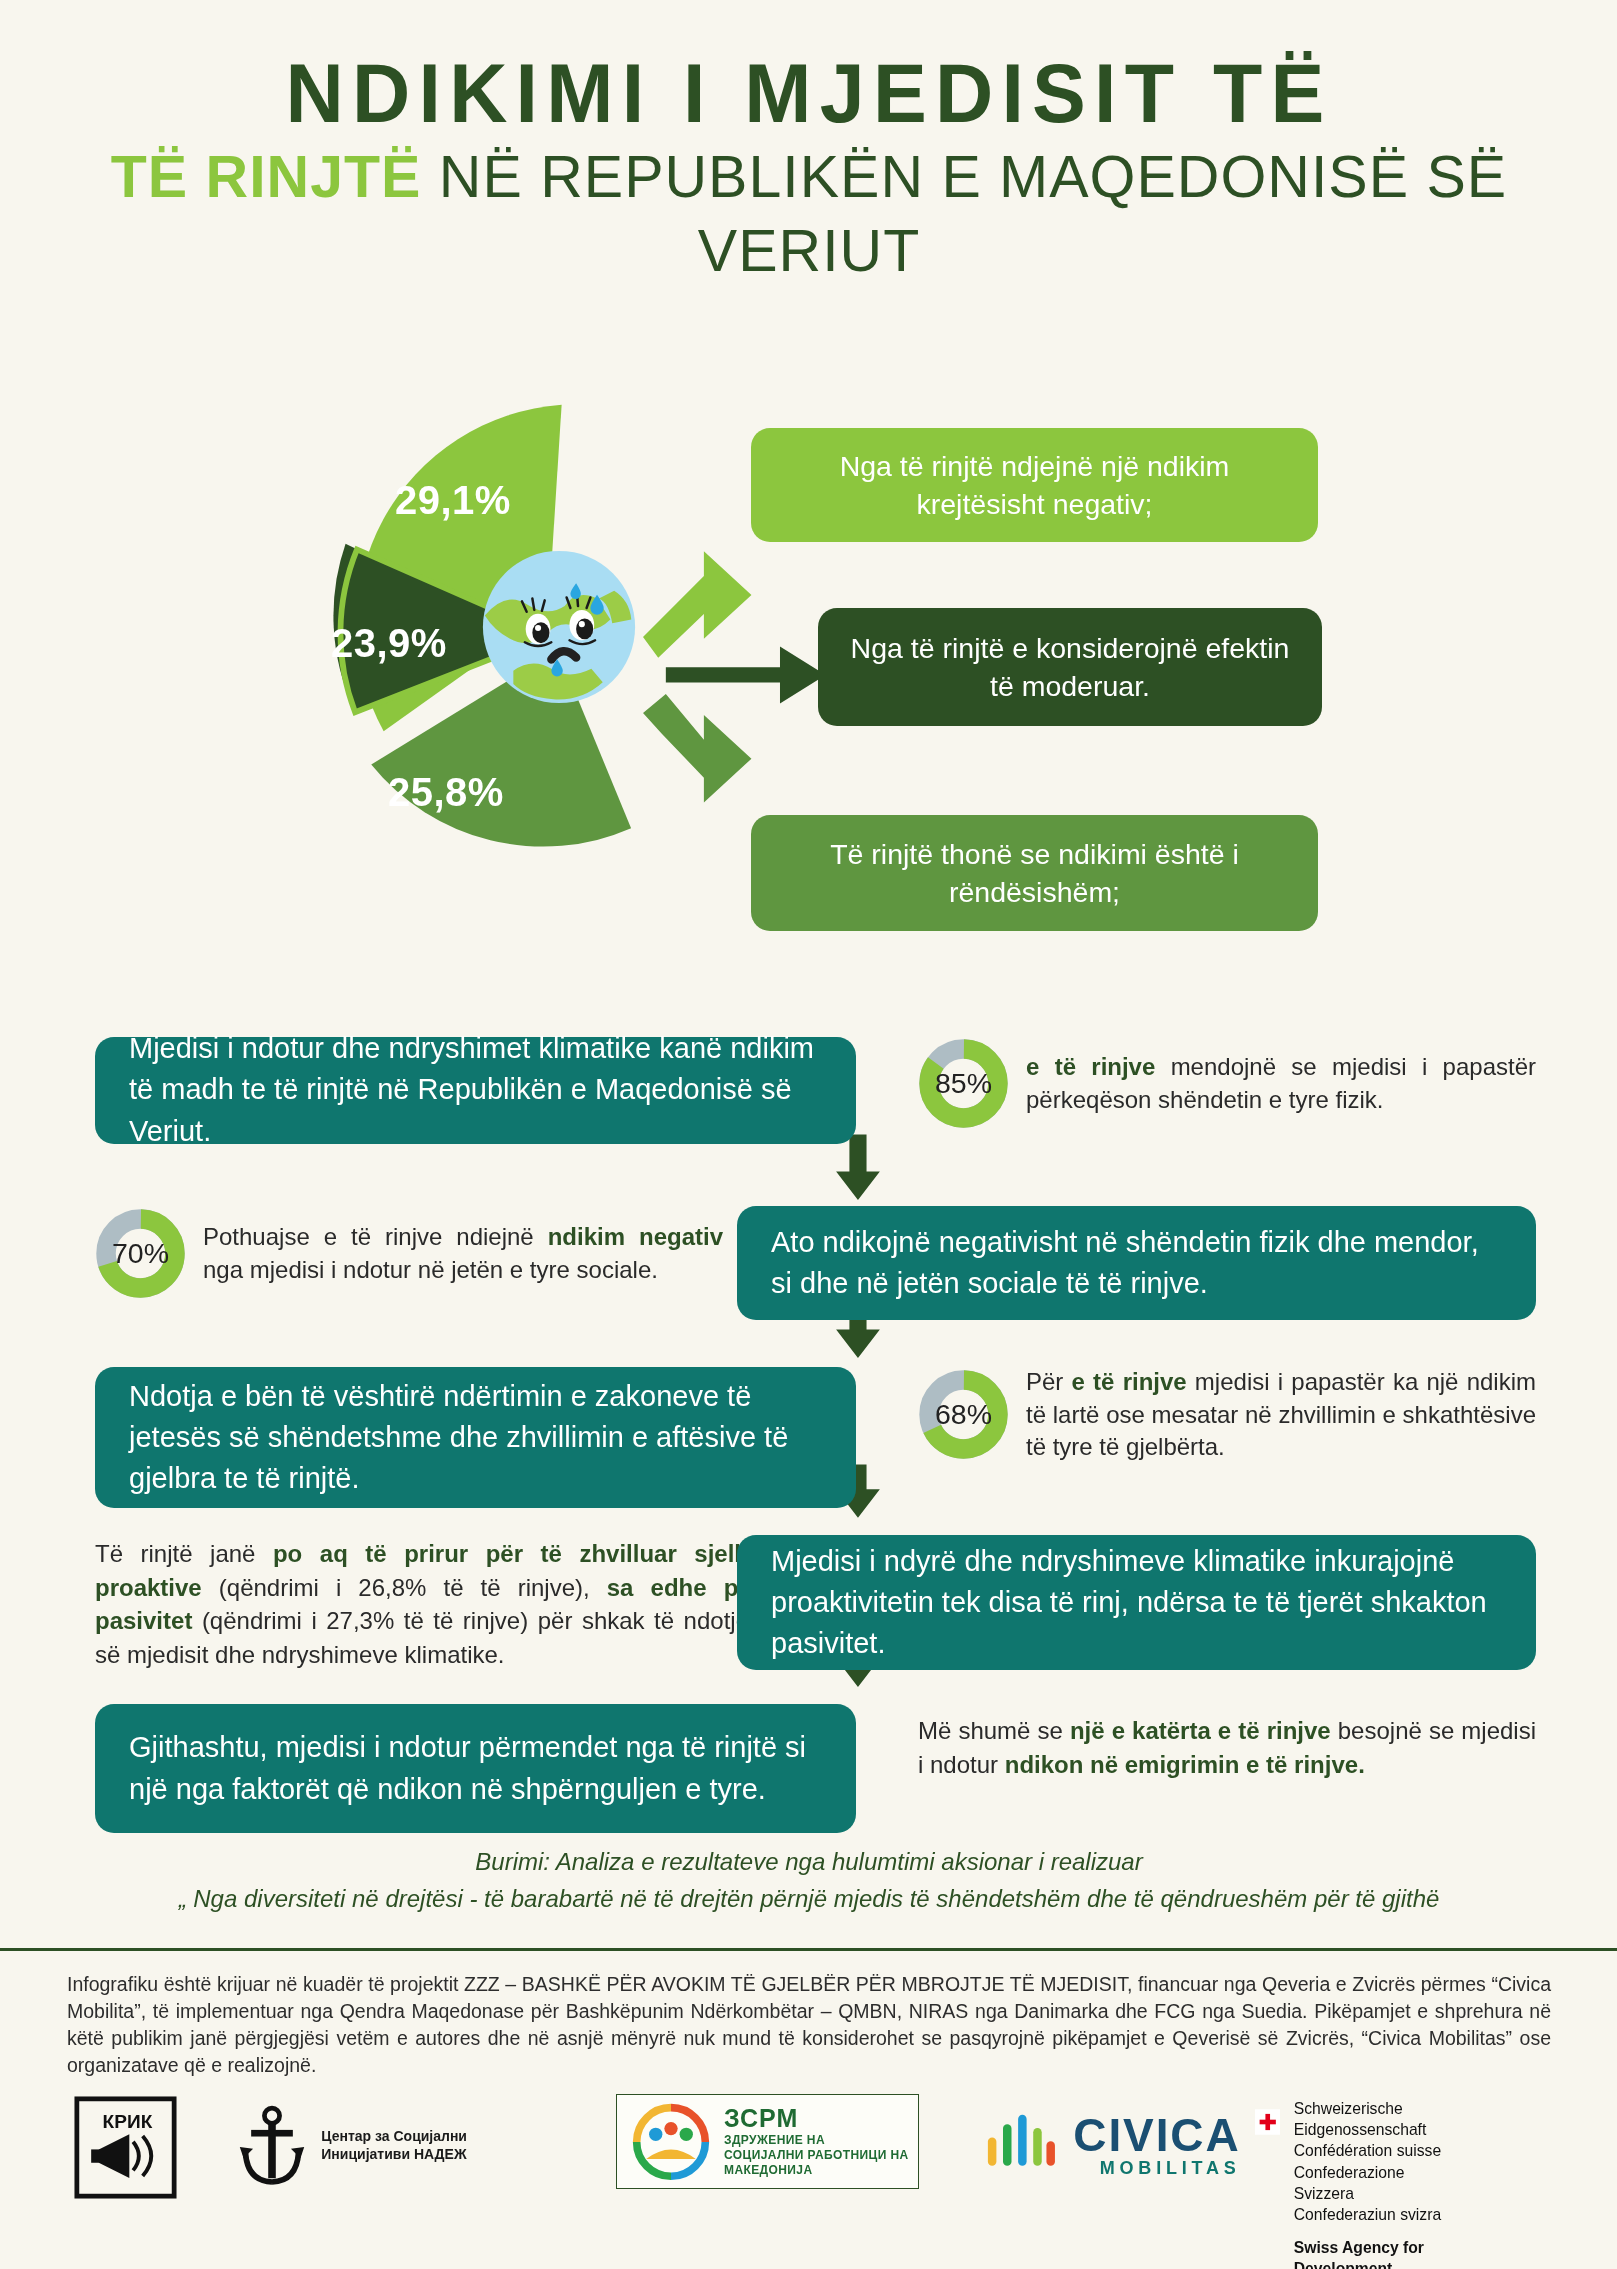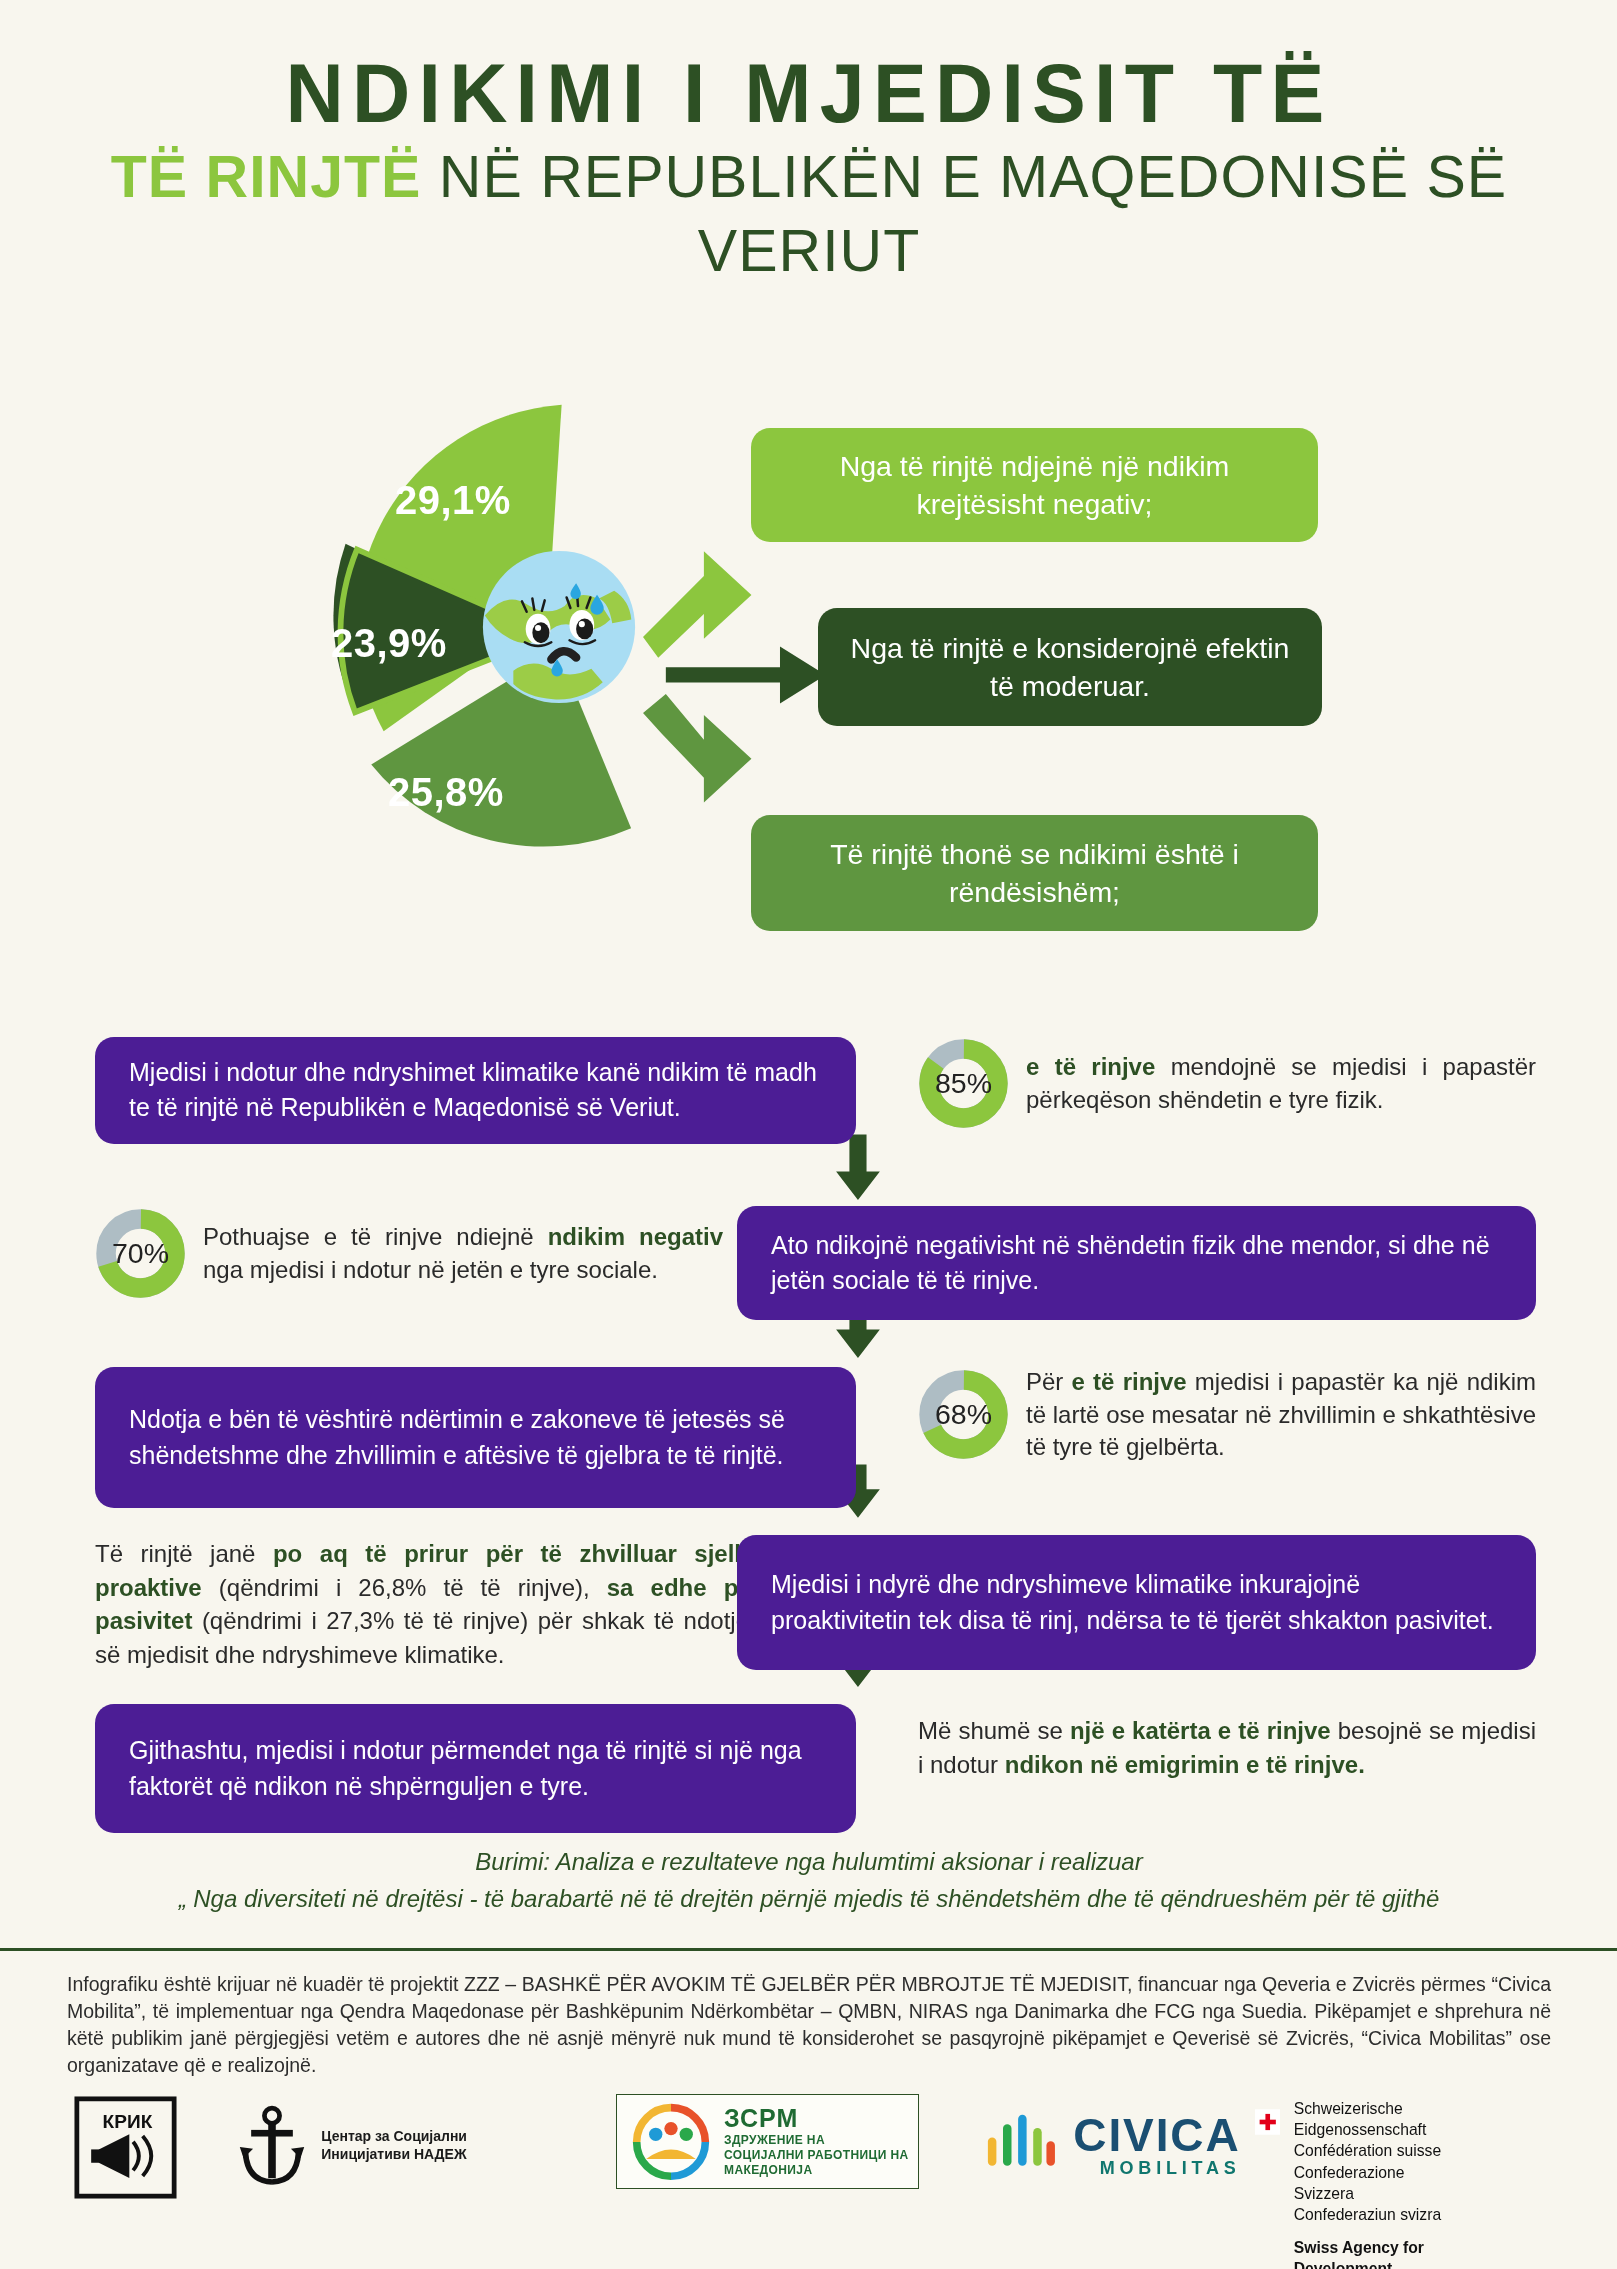--- a/index.html
+++ b/index.html
@@ -91,24 +91,24 @@
   .co-2 { left: 818px; top: 228px; width: 504px; height: 118px; background: #2d5024; }
   .co-3 { left: 751px; top: 399px; width: 567px; height: 116px; background: #5f9640; margin-top: 36px; }
 
   .arrow-svg { position: absolute; top: 0; left: 0; width: 1618px; height: 628px; pointer-events: none; }
 
   
   .grid-area { position: absolute; top: 1027px; left: 0; width: 1618px; }
 
   .dbox {
     position: absolute;
-    background: #4c1d95;
+    background: #0f766e;
     border-radius: 19px;
     color: #ffffff;
-    font-size: 25px;
+    font-size: 29px;
     line-height: 1.42;
     padding: 23px 34px;
     display: flex;
     align-items: center;
   }
 
   .stat {
     position: absolute;
     display: flex;
     align-items: center;

